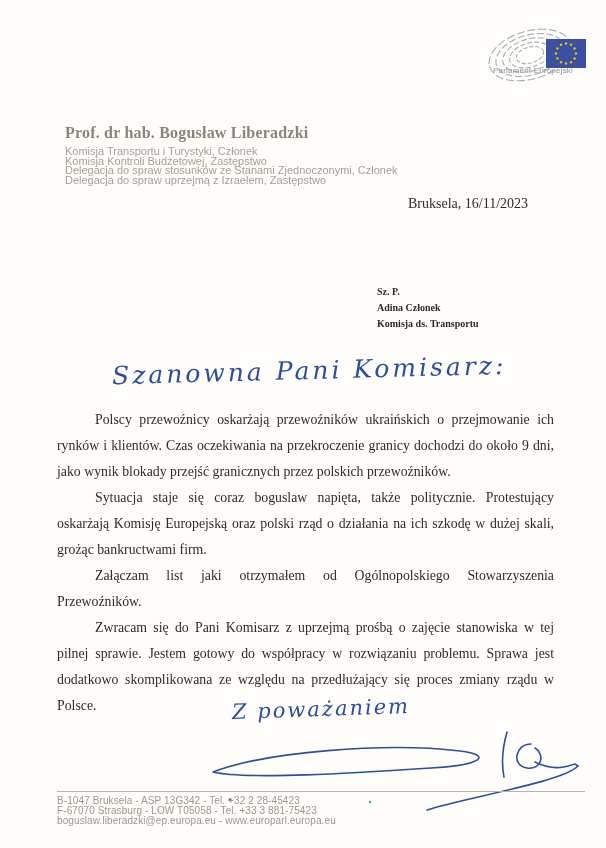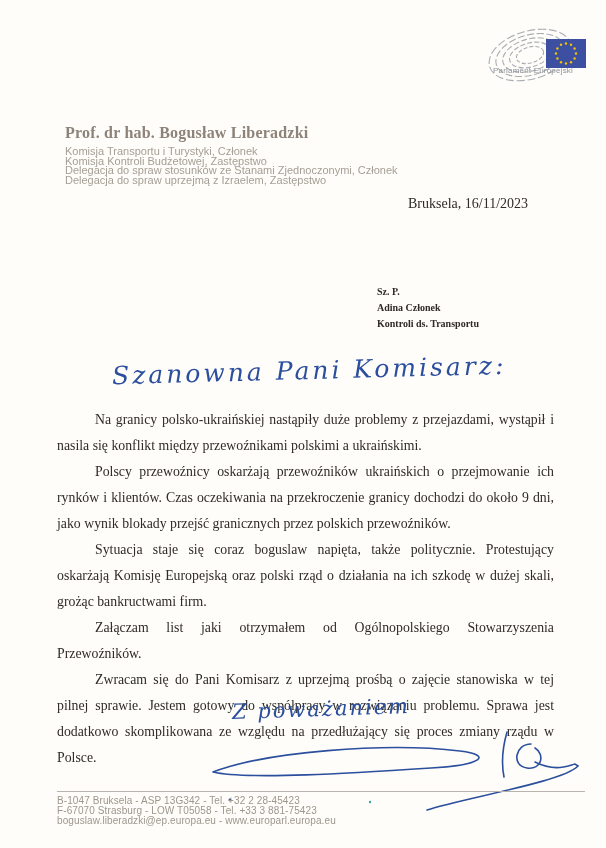--- a/index.html
+++ b/index.html
@@ -106,27 +106,26 @@
     <div>Komisja Kontroli Budżetowej, Zastępstwo</div>
     <div>Delegacja do spraw stosunków ze Stanami Zjednoczonymi, Członek</div>
     <div>Delegacja do spraw uprzejmą z Izraelem, Zastępstwo</div>
   </div>
 
   <div class="date">Bruksela, 16/11/2023</div>
 
   <div class="recipient">
     <div>Sz. P.</div>
     <div>Adina Członek</div>
-    <div>Kontroli ds. Transportu</div>
+    <div>Komisja ds. Transportu</div>
   </div>
 
   <div class="hand greeting">Szanowna Pani Komisarz:</div>
 
   <div class="body-text">
-    <p>Na granicy polsko-ukraińskiej nastąpiły duże problemy z przejazdami, wystąpił i nasila się konflikt między przewoźnikami polskimi a ukraińskimi.</p>
     <p>Polscy przewoźnicy oskarżają przewoźników ukraińskich o przejmowanie ich rynków i klientów. Czas oczekiwania na przekroczenie granicy dochodzi do około 9 dni, jako wynik blokady przejść granicznych przez polskich przewoźników.</p>
     <p>Sytuacja staje się coraz boguslaw napięta, także politycznie. Protestujący oskarżają Komisję Europejską oraz polski rząd o działania na ich szkodę w dużej skali, grożąc bankructwami firm.</p>
     <p>Załączam list jaki otrzymałem od Ogólnopolskiego Stowarzyszenia Przewoźników.</p>
     <p>Zwracam się do Pani Komisarz z uprzejmą prośbą o zajęcie stanowiska w tej pilnej sprawie. Jestem gotowy do współpracy w rozwiązaniu problemu. Sprawa jest dodatkowo skomplikowana ze względu na przedłużający się proces zmiany rządu w Polsce.</p>
   </div>
 
   <div class="hand closing">Z poważaniem</div>
   <svg class="sig-svg" width="395" height="128" viewBox="0 0 395 128" aria-hidden="true">
     <g fill="none" stroke="#2b4f9e" stroke-width="1.6" stroke-linecap="round">
       <path d="M 18,84 C 70,64 190,54 265,63 C 298,67 288,77 236,80 C 160,85 52,92 18,84"></path>

